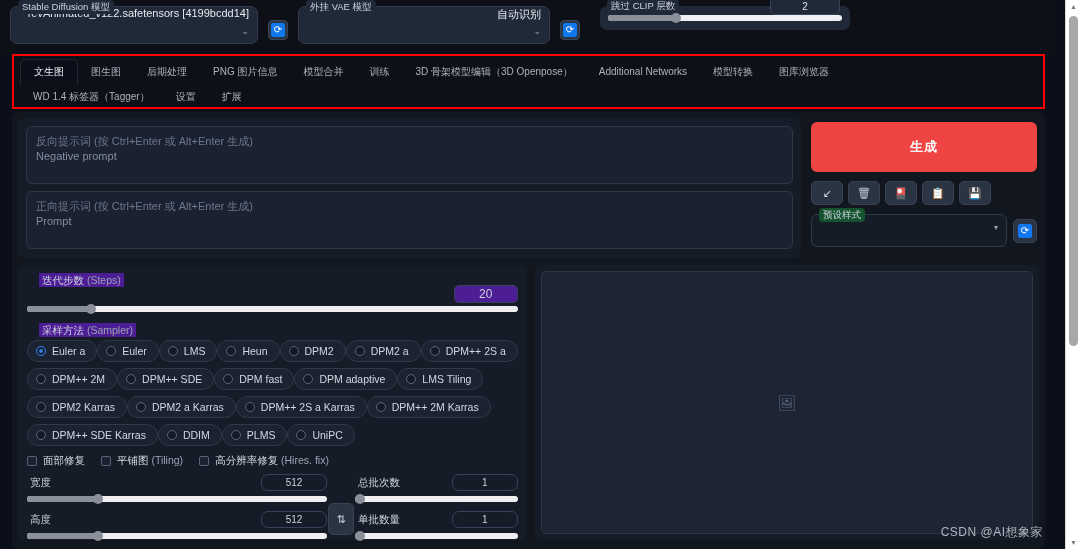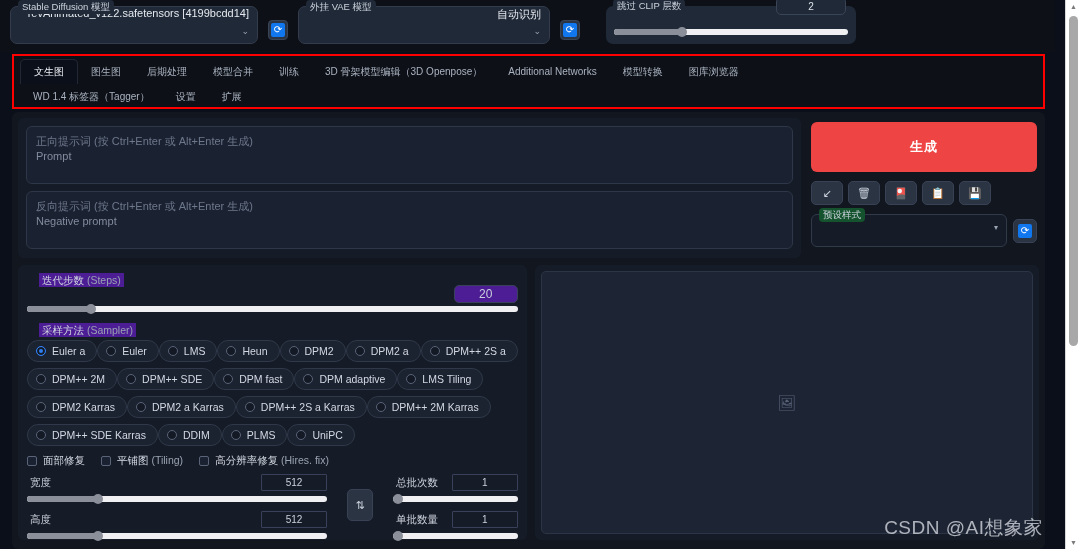--- a/index.html
+++ b/index.html
@@ -114,25 +114,25 @@
     display: flex; align-items: center; justify-content: center;
     color: #ffffff;
     font-size: 10px;
     line-height: 1;
   }
 
   
   .clip-group {
     position: relative;
     width: 250px;
-    height: 38px;
+    height: 24px;
     background: #1f2937;
     border-radius: 7px;
     padding: 0 8px;
-    margin-left: 16px;
+    margin-left: 10px;
   }
   .clip-group .flabel {
     position: absolute;
     left: 7px; top: -7px;
     background: #1f2937;
     border-radius: 4px;
     padding: 1px 4px;
     font-size: 9.5px;
     color: #cdd3de;
     white-space: nowrap;
@@ -413,22 +413,22 @@
     gap: 16px;
     margin-top: 8px;
     margin-bottom: 7px;
   }
   .check-item { display: flex; align-items: center; gap: 6px; font-size: 10.5px; color: #d3d9e3; white-space: nowrap; }
   .cbox { width: 10px; height: 10px; border: 1px solid #5a6478; background: #1a2130; border-radius: 2px; flex: 0 0 auto; }
   .check-item .en { color: #9aa3b2; }
 
   .dims {
     display: flex;
-    gap: 20px;
-    align-items: flex-start;
+    gap: 1px;
+    align-items: center;
   }
   .dims-left { flex: 0 0 300px; }
   .swap-btn {
     width: 26px; height: 32px;
     margin-top: 14px;
     background: #2b3443;
     border: 1px solid #394255;
     border-radius: 5px;
     display: flex; align-items: center; justify-content: center;
     font-size: 11px; color: #c9d0dc;
@@ -443,39 +443,39 @@
     padding: 0 3px;
     display: inline-block;
     line-height: 14px;
   }
   .dim-num {
     position: absolute;
     right: 0; top: -1px;
     width: 66px; height: 17px;
     background: #161c27;
     border: 1px solid #39415a;
-    border-radius: 1px;
+    border-radius: 7px;
     display: flex; align-items: center; justify-content: center;
     font-size: 10px; color: #c9d0dc;
   }
   .dim-slider {
     position: absolute;
     left: 0; right: 0; top: 21px;
     height: 6px;
     background: #f0f0f2;
     border-radius: 3px;
   }
   .dim-slider .fill { position: absolute; left: 0; top: 0; height: 6px; background: #8b8f99; border-radius: 3px; }
   .dim-slider .knob { position: absolute; top: -2px; width: 10px; height: 10px; background: #8b8f99; border-radius: 50%; }
 
   
   .watermark {
     position: absolute;
     right: 22px; bottom: 8px;
-    font-size: 19px;
+    font-size: 12px;
     color: #c8ccd4;
     opacity: 0.85;
     letter-spacing: 0.5px;
     white-space: nowrap;
   }
 </style>
 </head>
 <body>
 
 <div id="app">
@@ -511,46 +511,47 @@
       </div>
     </div>
 
   </div>
 
   <div class="tabs-wrap">
     <div class="tabrow">
       <div class="tab active">文生图</div>
       <div class="tab">图生图</div>
       <div class="tab">后期处理</div>
+      <div class="tab">PNG 图片信息</div>
       <div class="tab">模型合并</div>
       <div class="tab">训练</div>
       <div class="tab">3D 骨架模型编辑（3D Openpose）</div>
       <div class="tab">Additional Networks</div>
       <div class="tab">模型转换</div>
       <div class="tab">图库浏览器</div>
     </div>
     <div class="tabrow">
       <div class="tab">WD 1.4 标签器（Tagger）</div>
       <div class="tab">设置</div>
       <div class="tab">扩展</div>
     </div>
   </div>
 
   <div class="main">
 
     <div class="row-top">
 
       <div class="prompt-col">
         <div class="promptbox">
+          <div class="ph1">反向提示词 (按 Ctrl+Enter 或 Alt+Enter 生成)</div>
+          <div class="ph2">Negative prompt</div>
+        </div>
+        <div class="promptbox">
           <div class="ph1">正向提示词 (按 Ctrl+Enter 或 Alt+Enter 生成)</div>
           <div class="ph2">Prompt</div>
-        </div>
-        <div class="promptbox">
-          <div class="ph1">反向提示词 (按 Ctrl+Enter 或 Alt+Enter 生成)</div>
-          <div class="ph2">Negative prompt</div>
         </div>
       </div>
 
       <div class="gen-col">
         <div class="generate-btn">生成</div>
 
         <div class="icon-row">
           <div class="icon-btn">↙</div>
           <div class="icon-btn">🗑</div>
           <div class="icon-btn">🎴</div>

